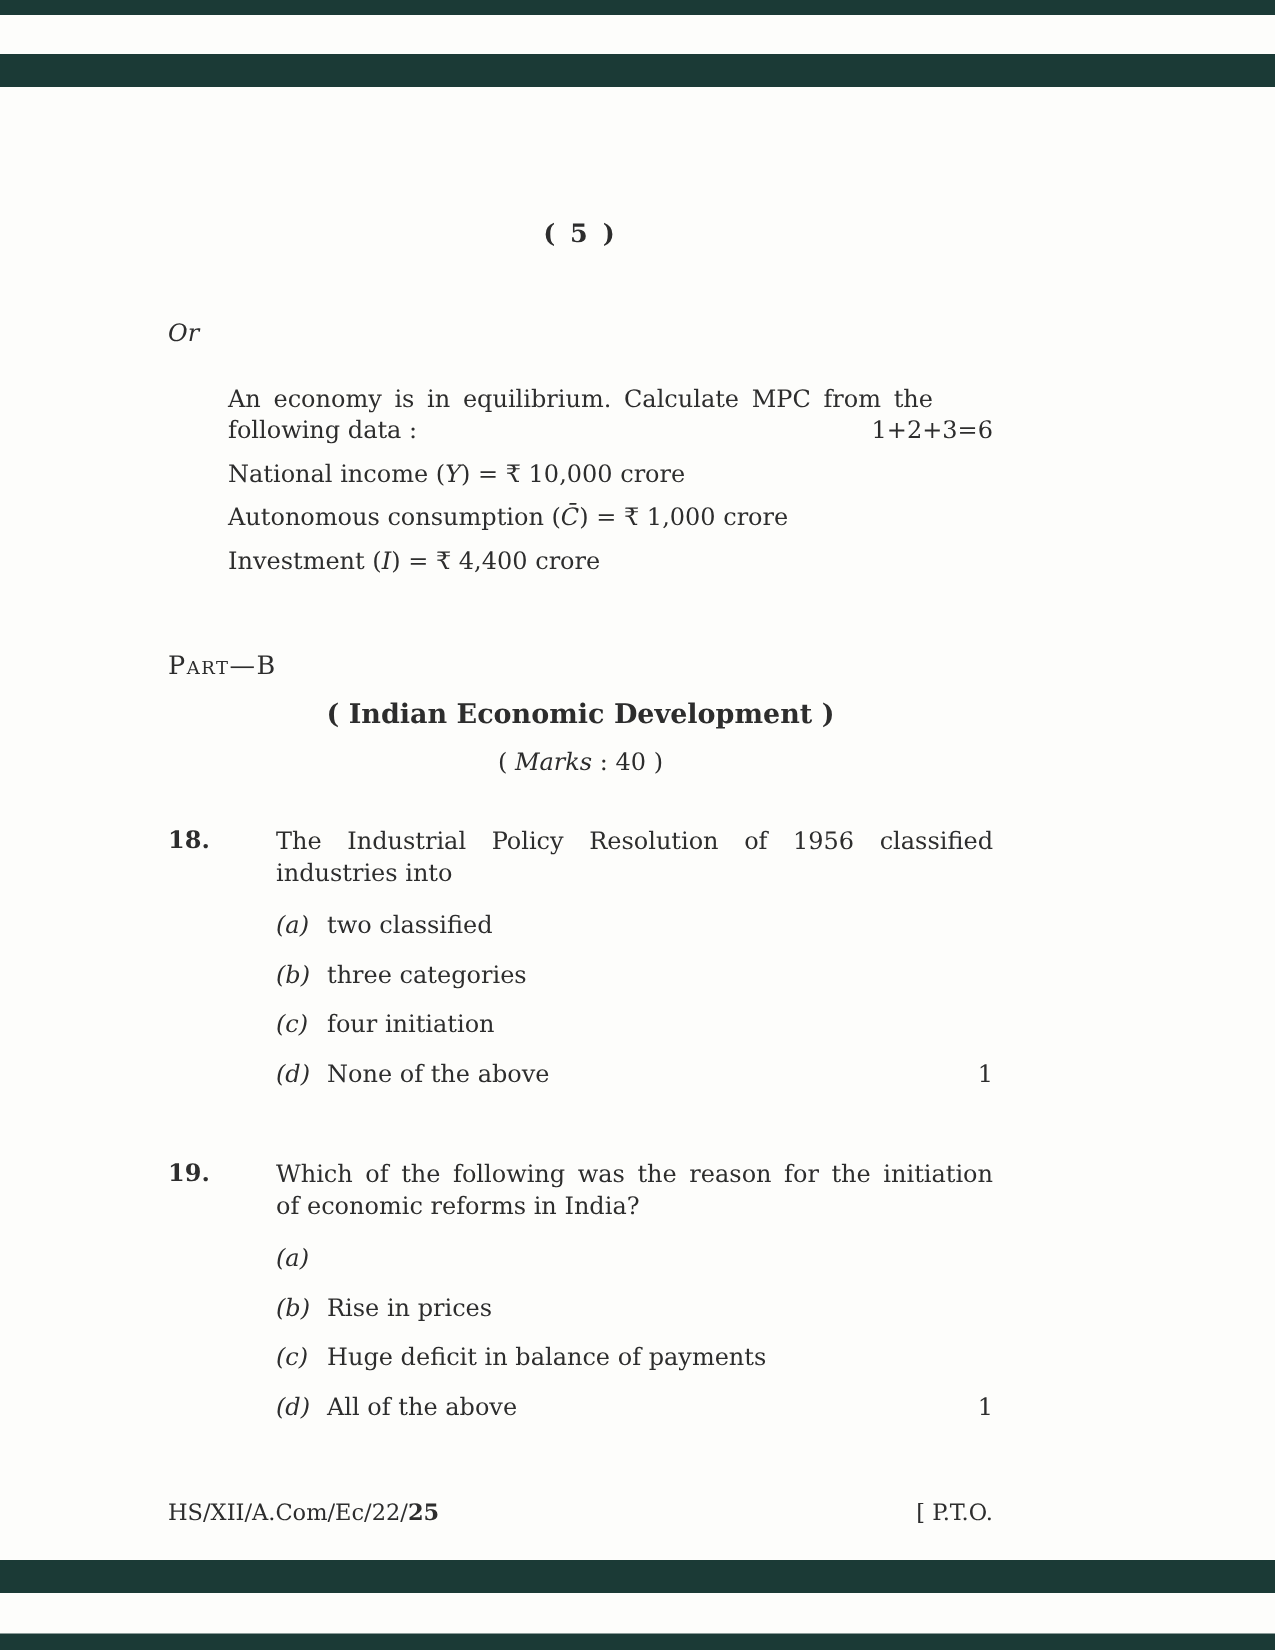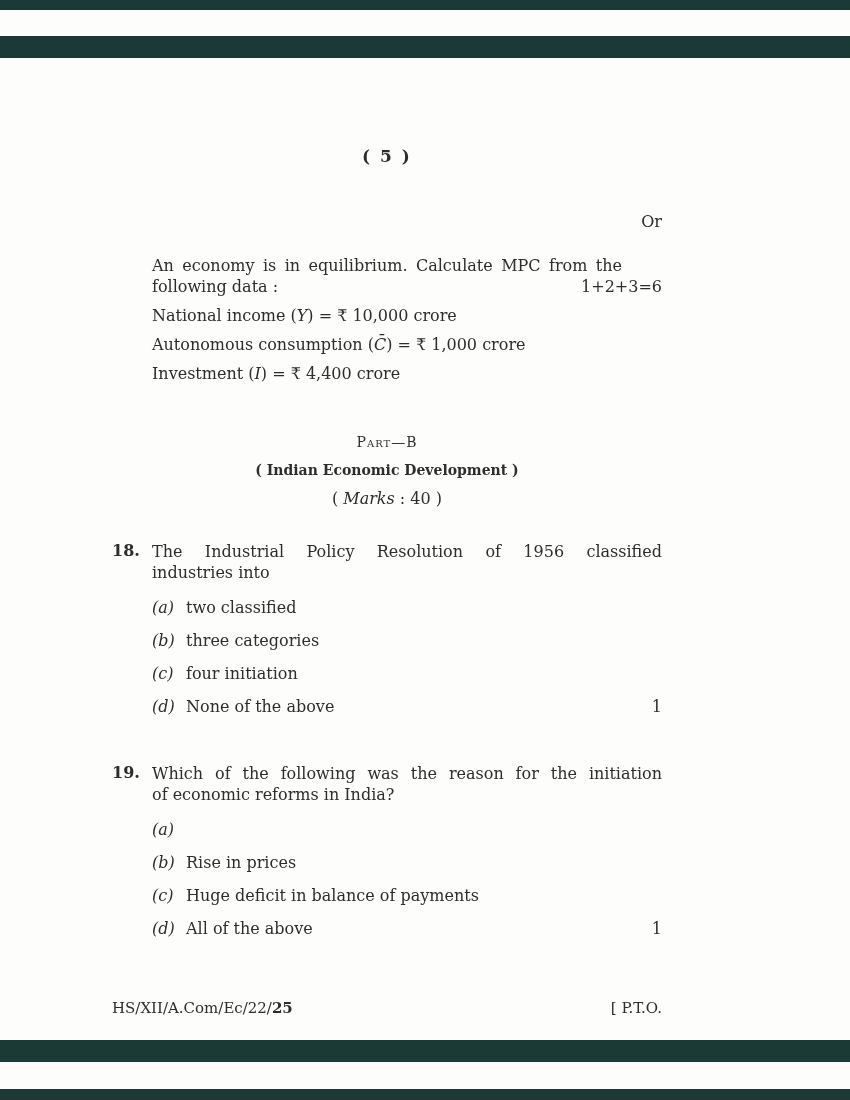--- a/index.html
+++ b/index.html
@@ -34,55 +34,55 @@
   }
   .page-number {
     margin-top: 88px;
     text-align: center;
     font-weight: bold;
     font-size: 17px;
     letter-spacing: 2px;
   }
   .or-label {
     margin-top: 46px;
-    text-align: right;
+    text-align: left;
+    font-style: italic;
   }
   .intro {
     position: relative;
     margin-top: 24px;
     margin-left: 40px;
     width: 510px;
     line-height: 21px;
   }
   .intro-text { width: 470px; }
   .jline { text-align: justify; text-align-last: justify; }
   .intro-marks { position: absolute; right: 0; bottom: 0; }
 
   .data-lines { margin-left: 40px; margin-top: 8px; }
   .dline { margin-top: 8px; line-height: 21px; }
   .var { font-style: italic; }
 
   .part-title {
     margin-top: 50px;
-    text-align: center;
-    font-size: 14px;
+    font-size: 17px;
     font-variant: small-caps;
     letter-spacing: 1px;
   }
   .part-subtitle {
     margin-top: 12px;
     text-align: center;
     font-weight: bold;
-    font-size: 14px;
+    font-size: 18px;
   }
   .part-marks { margin-top: 11px; text-align: center; }
   .it { font-style: italic; }
   .b  { font-weight: bold; }
 
-  .question { display: flex; margin-top: 33px; }
+  .question { display: flex; margin-top: 33px; gap: 32px; }
   .question.q2 { margin-top: 46px; }
   .q-num { width: 40px; font-weight: bold; }
   .q-body { flex: 1; line-height: 21px; }
   .options { margin-top: 14px; }
   .option { display: flex; margin-top: 12px; line-height: 21px; }
   .opt-letter { width: 34px; font-style: italic; flex: 0 0 34px; }
   .opt-marks { margin-left: auto; }
 
   .footer {
     position: absolute;

